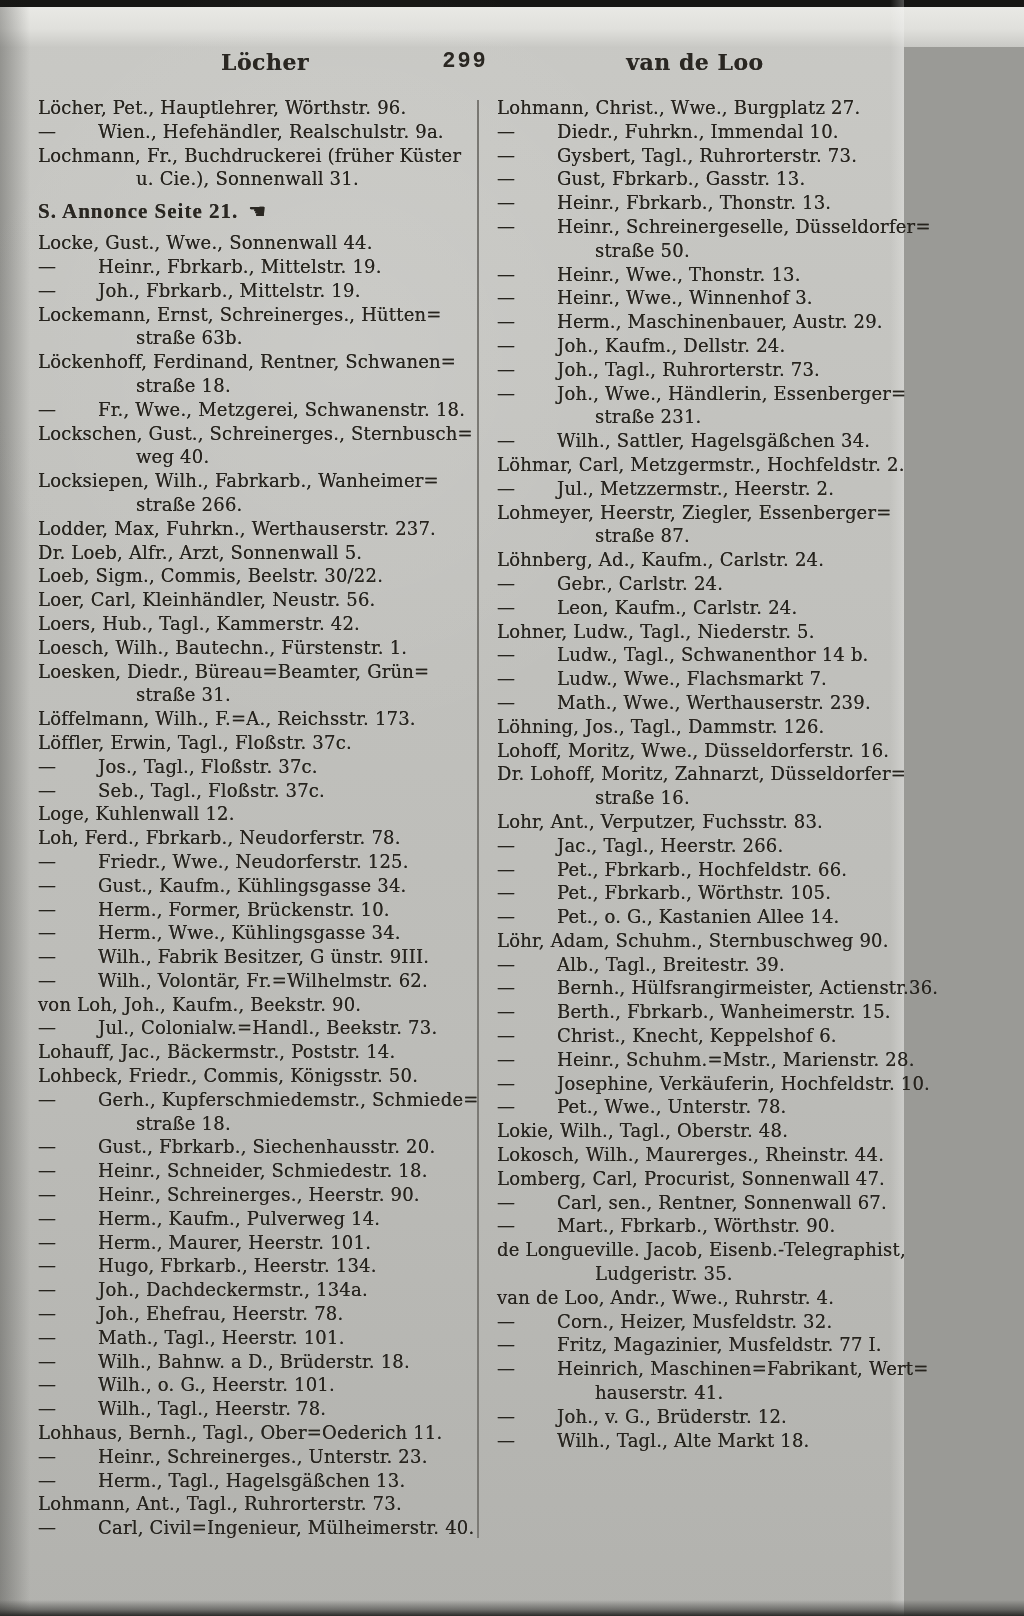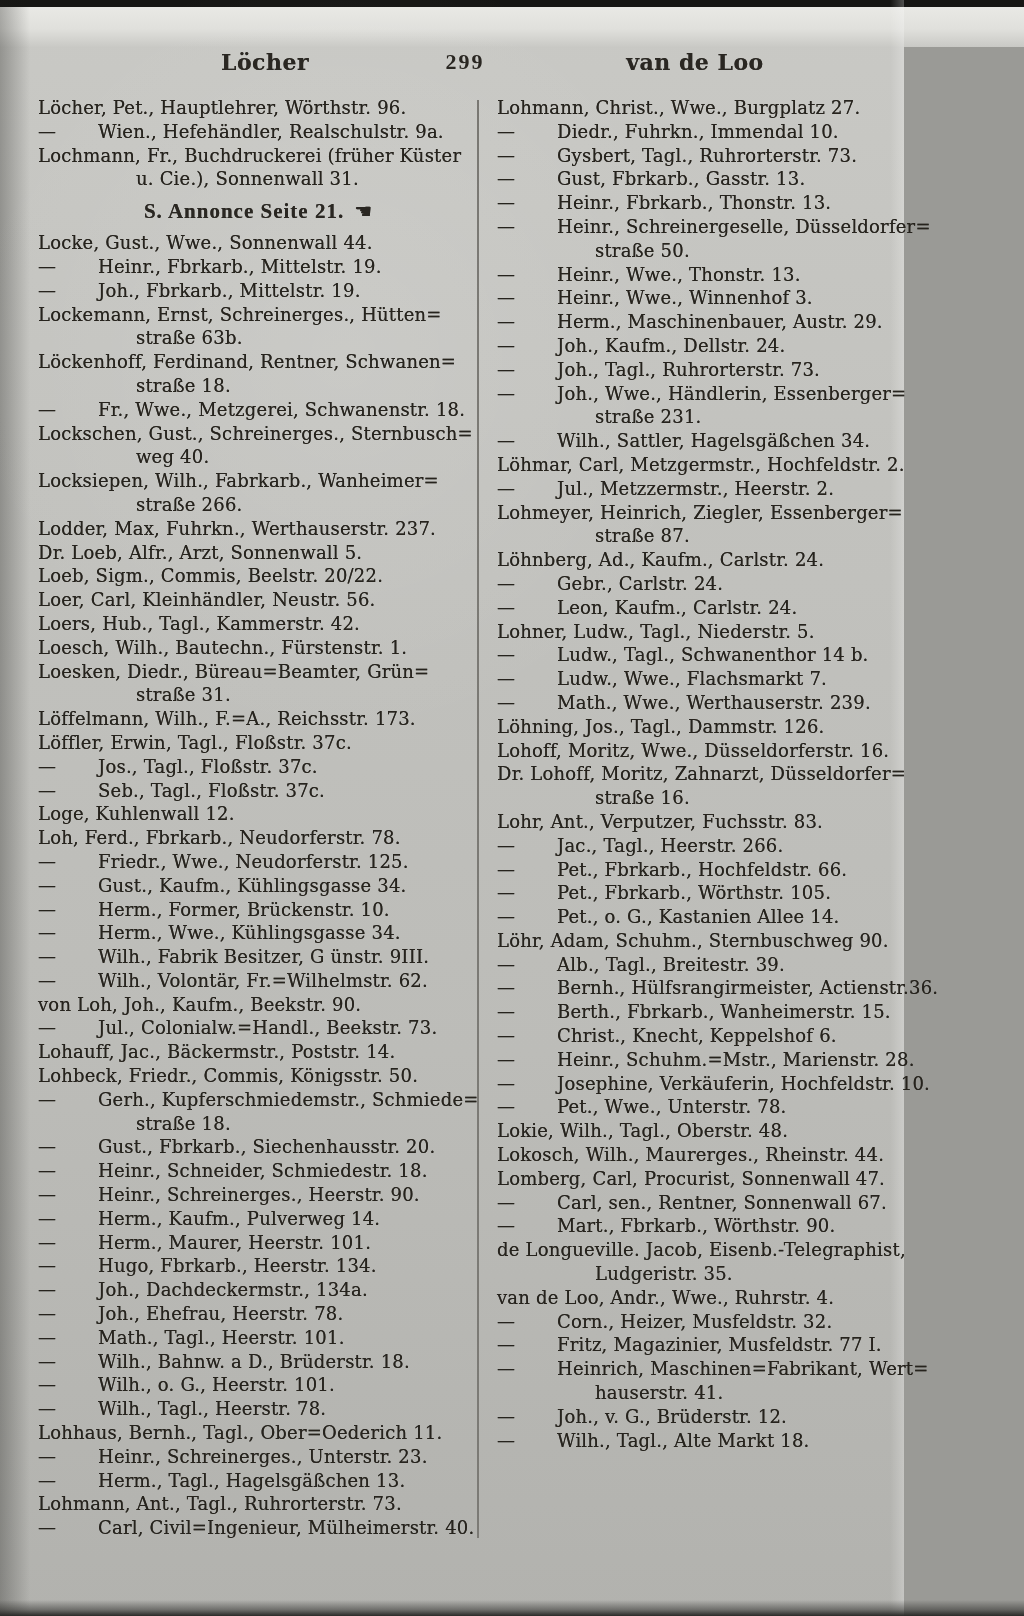--- a/index.html
+++ b/index.html
@@ -31,21 +31,21 @@
   .hdr-keyword {
     position:absolute; top:48px; height:28px; line-height:28px;
     text-align:center; font-family:"DejaVu Serif", serif;
     font-weight:bold; font-size:22px; color:#2a2722; letter-spacing:0.5px;
     text-shadow:0 0 0.5px rgba(42,39,34,0.7);
   }
   .hdr-left  { left:155px; width:220px; }
   .hdr-right { left:565px; width:260px; }
   .hdr-page  {
     position:absolute; top:48px; left:420px; width:90px; height:28px; line-height:28px;
-    text-align:center; font-family:Liberation Serif, serif;
+    text-align:center; font-family:Liberation Mono, monospace;
     font-weight:bold; font-size:22px; color:#2a2722; letter-spacing:2px;
   }
 
   
   .divider {
     position:absolute; left:477px; top:100px; width:2px; height:1438px;
     background:linear-gradient(180deg, rgba(55,52,46,0.55), rgba(55,52,46,0.45));
   }
 
   
@@ -55,21 +55,21 @@
 
   .line {
     white-space:nowrap; height:23.8px; line-height:23.8px;
     font-family:"DejaVu Serif", serif; font-size:18px;
     letter-spacing:0.2px; text-shadow:0 0 0.4px rgba(38,35,29,0.75);
   }
   .cont { padding-left:98px; }
   .dash { display:inline-block; width:60px; }
 
   .annonce {
-    height:40px; line-height:40px; text-align:center;
+    height:40px; line-height:40px; 
     font-family:"Liberation Serif", serif; font-weight:bold;
     font-size:21px; letter-spacing:1px; color:#2a2722;
     text-shadow:0 0 0.5px rgba(42,39,34,0.8);
   }
   .manicule { font-family:"DejaVu Sans", sans-serif; font-size:20px; margin-left:10px; letter-spacing:0; }
 </style>
 </head>
 <body>
 
 <div class="scan">
@@ -99,21 +99,21 @@
       <div class="line cont">straße 63b.</div>
       <div class="line entry">Löckenhoff, Ferdinand, Rentner, Schwanen=</div>
       <div class="line cont">straße 18.</div>
       <div class="line entry"><span class="dash">—</span>Fr., Wwe., Metzgerei, Schwanenstr. 18.</div>
       <div class="line entry">Lockschen, Gust., Schreinerges., Sternbusch=</div>
       <div class="line cont">weg 40.</div>
       <div class="line entry">Locksiepen, Wilh., Fabrkarb., Wanheimer=</div>
       <div class="line cont">straße 266.</div>
       <div class="line entry">Lodder, Max, Fuhrkn., Werthauserstr. 237.</div>
       <div class="line entry">Dr. Loeb, Alfr., Arzt, Sonnenwall 5.</div>
-      <div class="line entry">Loeb, Sigm., Commis, Beelstr. 20/22.</div>
+      <div class="line entry">Loeb, Sigm., Commis, Beelstr. 30/22.</div>
       <div class="line entry">Loer, Carl, Kleinhändler, Neustr. 56.</div>
       <div class="line entry">Loers, Hub., Tagl., Kammerstr. 42.</div>
       <div class="line entry">Loesch, Wilh., Bautechn., Fürstenstr. 1.</div>
       <div class="line entry">Loesken, Diedr., Büreau=Beamter, Grün=</div>
       <div class="line cont">straße 31.</div>
       <div class="line entry">Löffelmann, Wilh., F.=A., Reichsstr. 173.</div>
       <div class="line entry">Löffler, Erwin, Tagl., Floßstr. 37c.</div>
       <div class="line entry"><span class="dash">—</span>Jos., Tagl., Floßstr. 37c.</div>
       <div class="line entry"><span class="dash">—</span>Seb., Tagl., Floßstr. 37c.</div>
       <div class="line entry">Loge, Kuhlenwall 12.</div>
@@ -159,21 +159,21 @@
       <div class="line entry"><span class="dash">—</span>Heinr., Wwe., Thonstr. 13.</div>
       <div class="line entry"><span class="dash">—</span>Heinr., Wwe., Winnenhof 3.</div>
       <div class="line entry"><span class="dash">—</span>Herm., Maschinenbauer, Austr. 29.</div>
       <div class="line entry"><span class="dash">—</span>Joh., Kaufm., Dellstr. 24.</div>
       <div class="line entry"><span class="dash">—</span>Joh., Tagl., Ruhrorterstr. 73.</div>
       <div class="line entry"><span class="dash">—</span>Joh., Wwe., Händlerin, Essenberger=</div>
       <div class="line cont">straße 231.</div>
       <div class="line entry"><span class="dash">—</span>Wilh., Sattler, Hagelsgäßchen 34.</div>
       <div class="line entry">Löhmar, Carl, Metzgermstr., Hochfeldstr. 2.</div>
       <div class="line entry"><span class="dash">—</span>Jul., Metzzermstr., Heerstr. 2.</div>
-      <div class="line entry">Lohmeyer, Heinrich, Ziegler, Essenberger=</div>
+      <div class="line entry">Lohmeyer, Heerstr, Ziegler, Essenberger=</div>
       <div class="line cont">straße 87.</div>
       <div class="line entry">Löhnberg, Ad., Kaufm., Carlstr. 24.</div>
       <div class="line entry"><span class="dash">—</span>Gebr., Carlstr. 24.</div>
       <div class="line entry"><span class="dash">—</span>Leon, Kaufm., Carlstr. 24.</div>
       <div class="line entry">Lohner, Ludw., Tagl., Niederstr. 5.</div>
       <div class="line entry"><span class="dash">—</span>Ludw., Tagl., Schwanenthor 14 b.</div>
       <div class="line entry"><span class="dash">—</span>Ludw., Wwe., Flachsmarkt 7.</div>
       <div class="line entry"><span class="dash">—</span>Math., Wwe., Werthauserstr. 239.</div>
       <div class="line entry">Löhning, Jos., Tagl., Dammstr. 126.</div>
       <div class="line entry">Lohoff, Moritz, Wwe., Düsseldorferstr. 16.</div>

